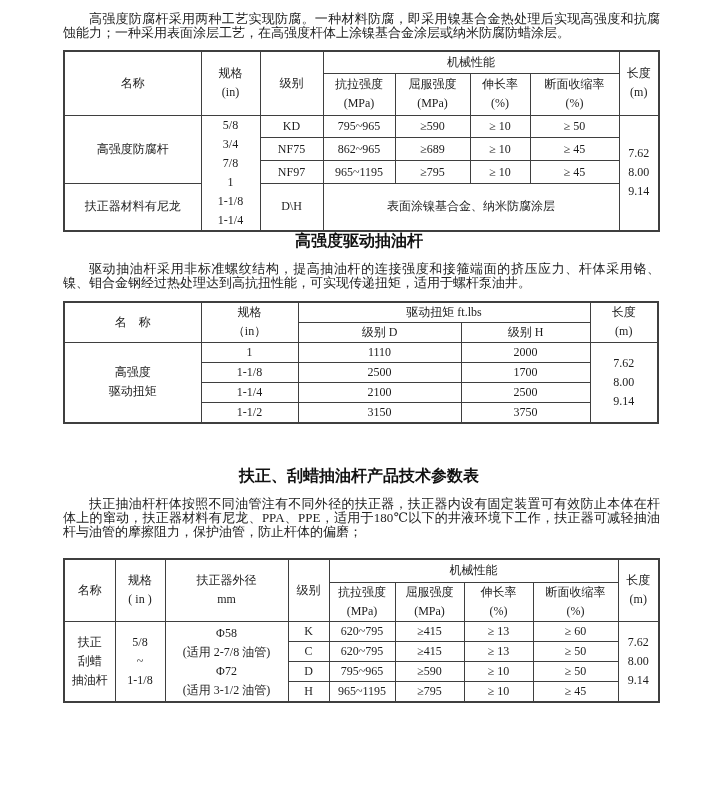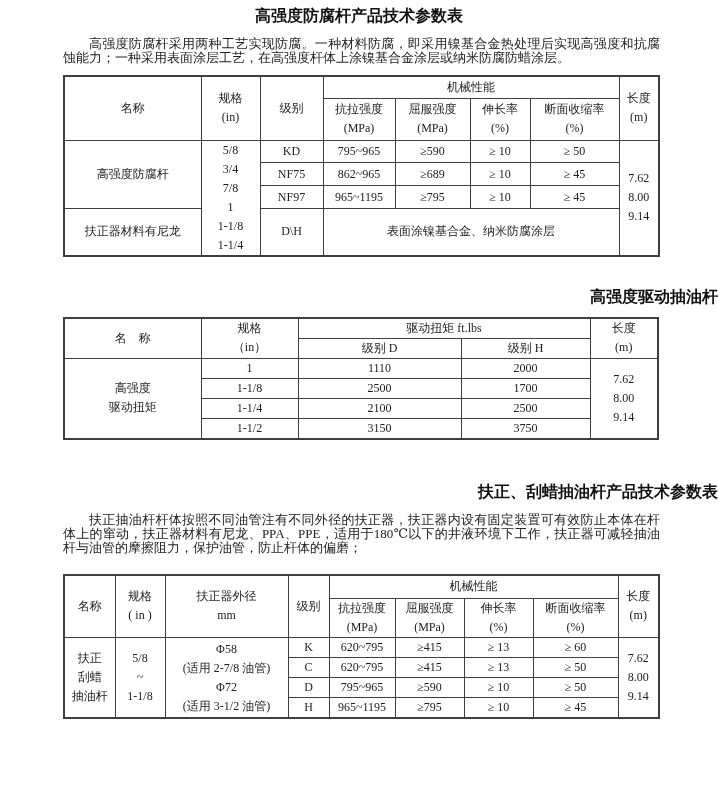--- a/index.html
+++ b/index.html
@@ -6,22 +6,22 @@
   .page{
     position:relative;width:718px;height:800px;overflow:hidden;
     background:#ffffff;color:#1c1c1c;
     font-family:"Liberation Serif","DejaVu Serif",serif;
   }
   .title{
     font-size:16px;font-weight:bold;text-align:center;
     margin:0;padding:0;line-height:18px;color:#111;
   }
   .t1{margin-top:7px;}
-  .t2{margin-top:31px;text-align:right;}
-  .t3{margin-top:43px;text-align:right;}
+  .t2{}
+  .t3{margin-top:43px;}
   .para{
     font-size:13px;line-height:14px;text-align:justify;
     text-indent:2em;color:#222;
     margin:12px 58px 0 63px;padding:0;
   }
   table.tbl{
     border-collapse:collapse;table-layout:fixed;
     margin-left:63px;font-size:12px;color:#1c1c1c;
     border:2px solid #3f3f3f;
   }
@@ -40,21 +40,20 @@
   .hr19{height:19px;}
   .hr24{height:24px;}
   .hr38{height:38px;}
 </style>
 </head>
 <body>
 
 <div class="page">
 
   <div>
-    <div class="title t1">高强度防腐杆产品技术参数表</div>
     <p class="para">高强度防腐杆采用两种工艺实现防腐。一种材料防腐，即采用镍基合金热处理后实现高强度和抗腐蚀能力；一种采用表面涂层工艺，在高强度杆体上涂镍基合金涂层或纳米防腐防蜡涂层。</p>
 
     <table class="tbl m1">
       <colgroup>
         <col style="width:137px">
           <col style="width:59px">
           <col style="width:63px">
         <col style="width:72px">
           <col style="width:75px">
           <col style="width:60px">
@@ -116,20 +115,21 @@
         <td>扶正器材料有尼龙</td>
         <td>D\H</td>
         <td colspan="4">表面涂镍基合金、纳米防腐涂层</td>
       </tr>
     </tbody>
       </table>
   </div>
 
   <div>
     <div class="title t2">高强度驱动抽油杆</div>
+    <p class="para">驱动抽油杆采用非标准螺纹结构，提高抽油杆的连接强度和接箍端面的挤压应力、杆体采用铬、镍、钼合金钢经过热处理达到高抗扭性能，可实现传递扭矩，适用于螺杆泵油井。</p>
 
     <table class="tbl m2">
       <colgroup>
         <col style="width:137px">
           <col style="width:97px">
           <col style="width:163px">
         <col style="width:129px">
           <col style="width:68px">
       </colgroup>
       <tbody>

